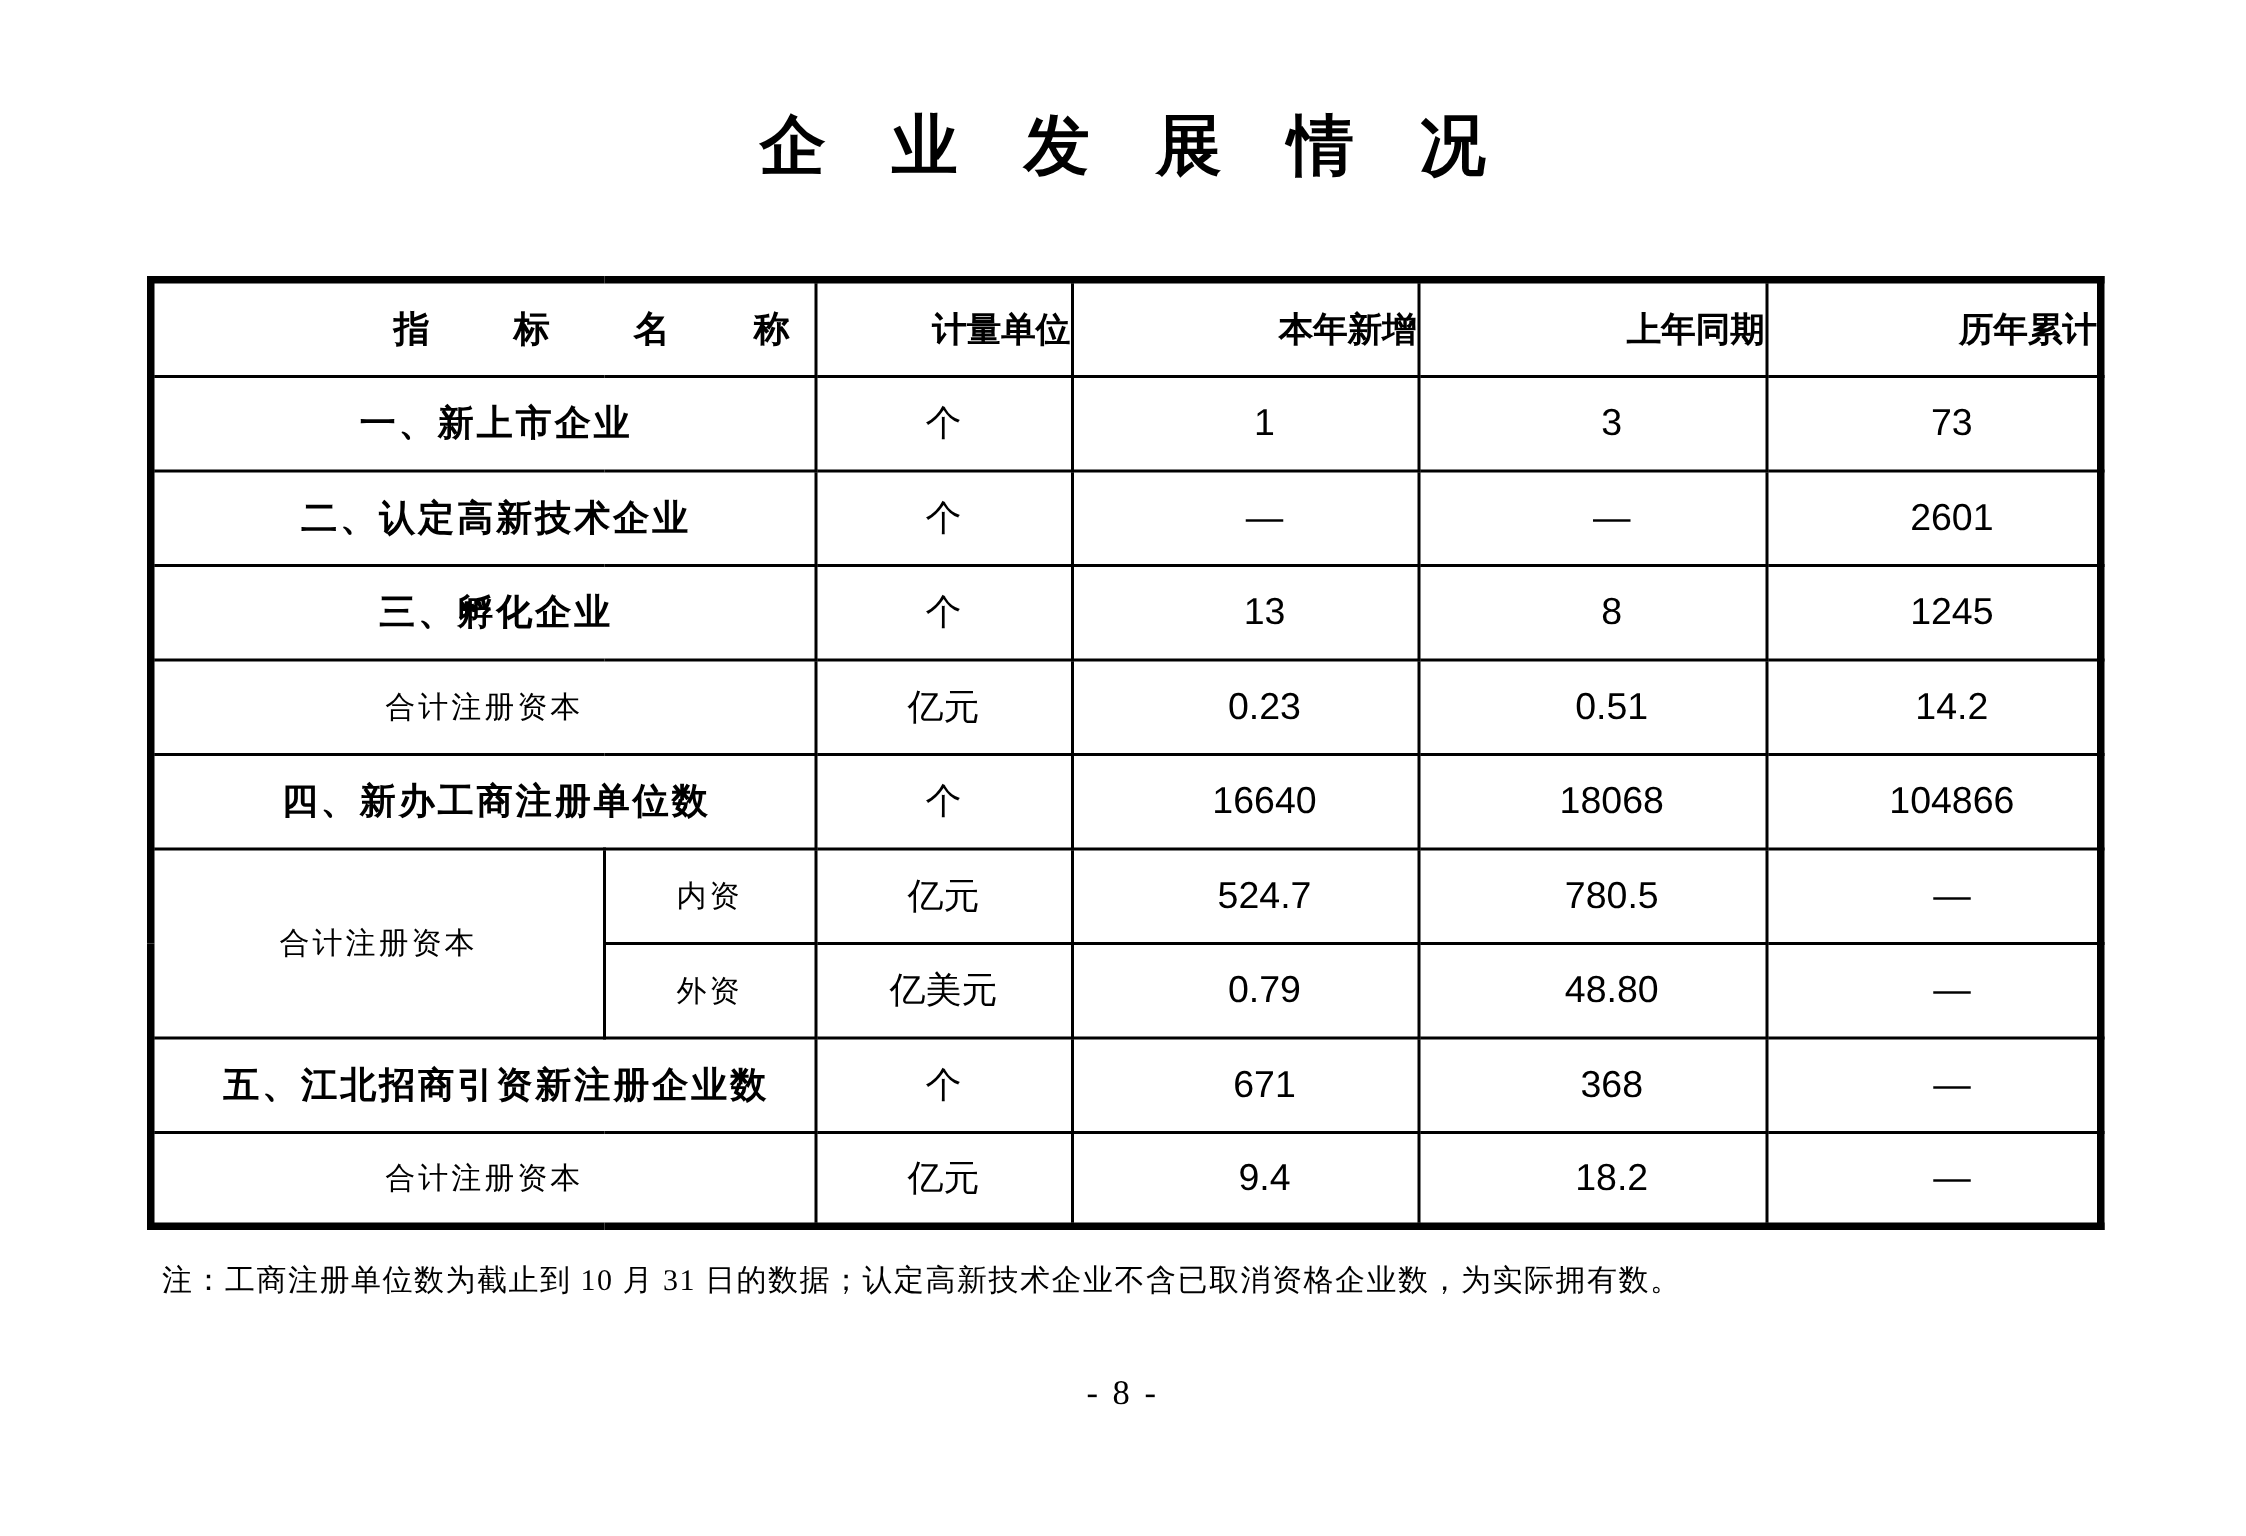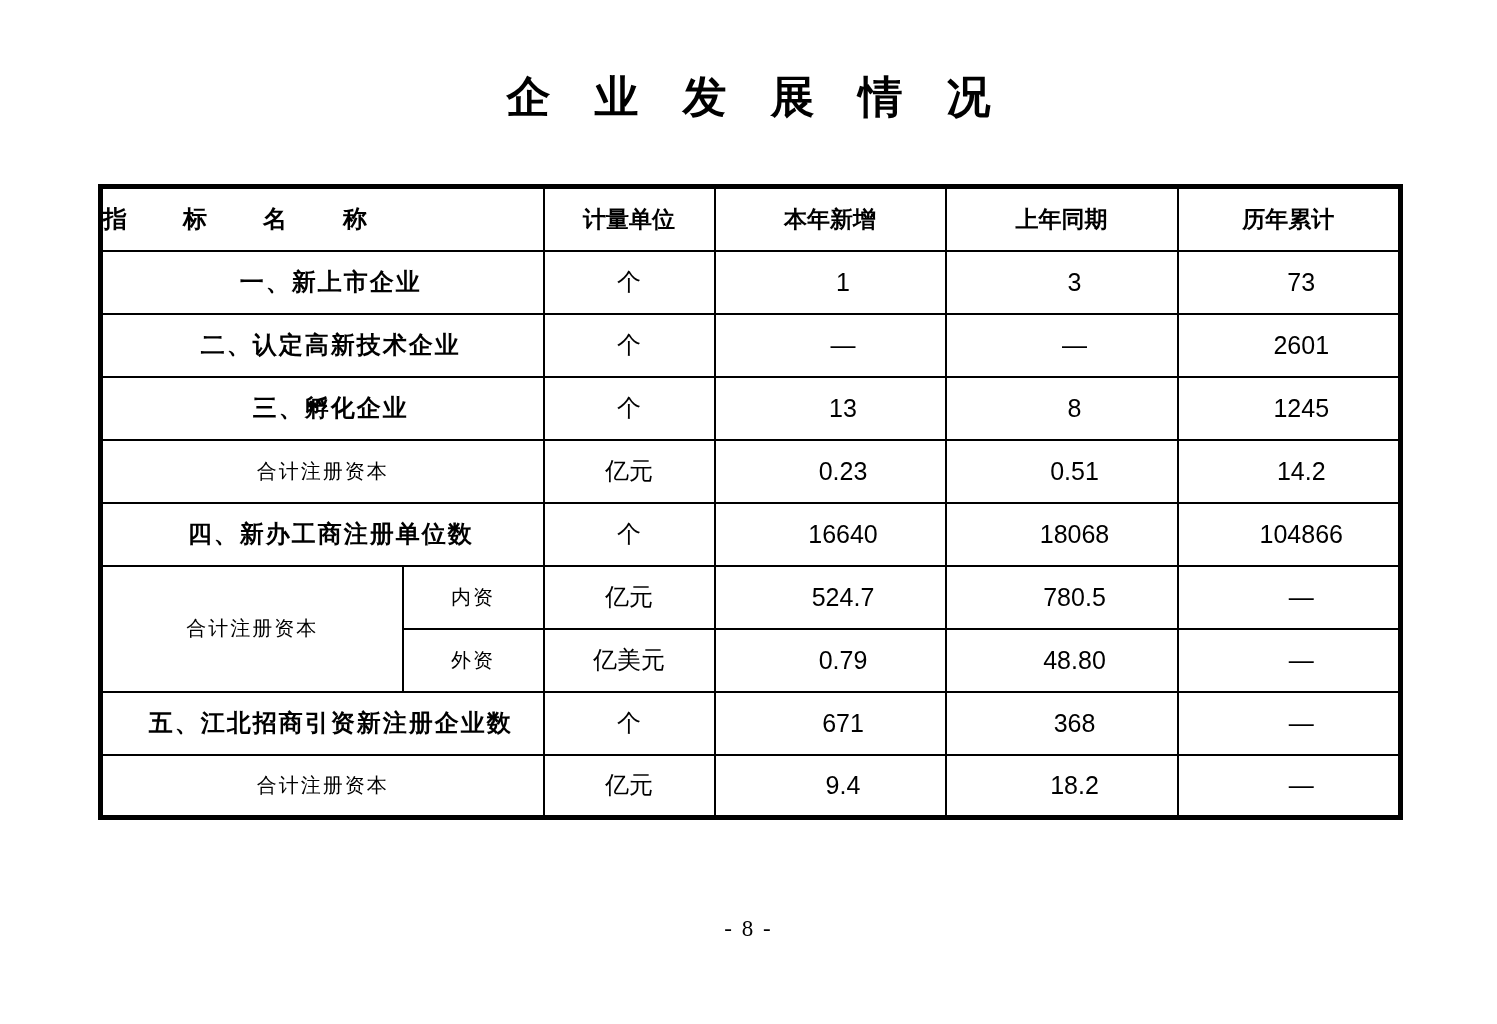--- a/index.html
+++ b/index.html
@@ -32,25 +32,25 @@
   }
   table.stat-table th, table.stat-table td {
     border: 2px solid #000;
     vertical-align: middle;
     overflow: hidden;
   }
   tr.hdr   { height: 64px; }
   tr.data  { height: 63px; }
   th.h-ind {
     font-size: 24px; font-weight: bold;
-    text-align: left; letter-spacing: 16px;
+    text-align: right; letter-spacing: 16px;
   }
   th.h-col {
     font-size: 23px; font-weight: bold;
-    text-align: center;
+    text-align: right;
   }
   td.lbl-bold {
     font-size: 24px; font-weight: bold;
     text-align: center; padding-left: 16px;
     letter-spacing: 2px;
   }
   td.lbl-plain {
     font-size: 20px; font-weight: normal;
     text-align: center; letter-spacing: 2px;
   }
@@ -172,15 +172,16 @@
       <td class="unit">亿元</td>
       <td class="num">9.4</td>
       <td class="num">18.2</td>
       <td class="num">—</td>
     </tr>
   </tbody>
     </table>
 </div>
 
 <div class="footnote">
+  <div class="note-line1">注：工商注册单位数为截止到 10 月 31 日的数据；认定高新技术企业不含已取消资格企业数，为实际拥有数。</div>
 </div>
 
 <div class="page-number">- 8 -</div>
 
 </body></html>

